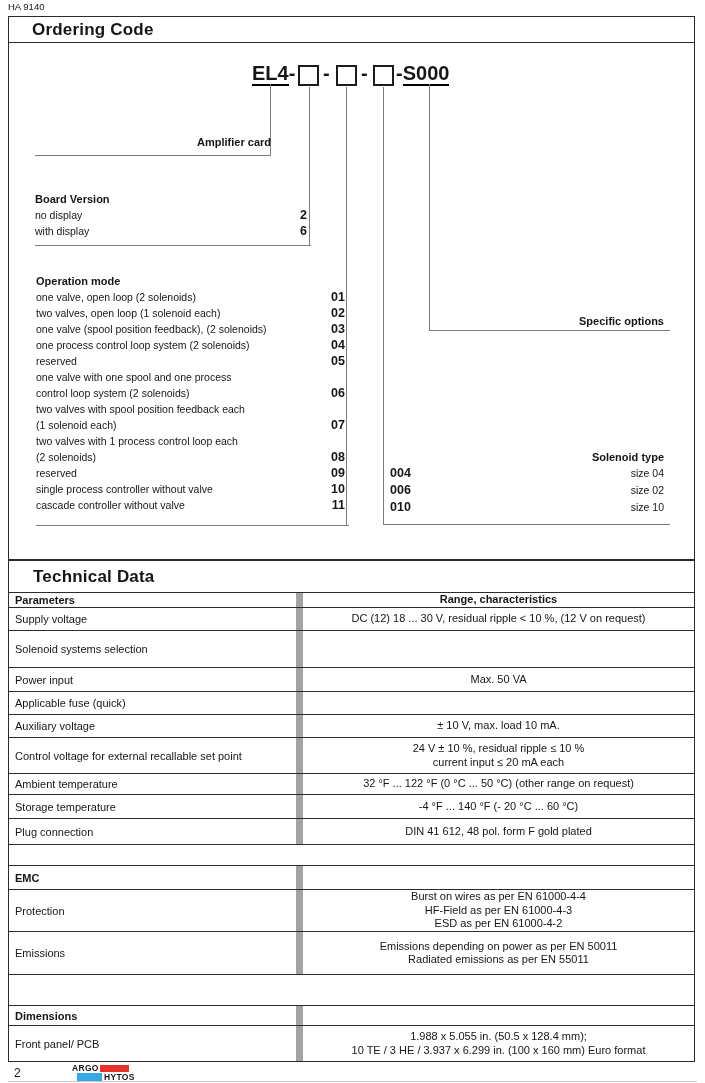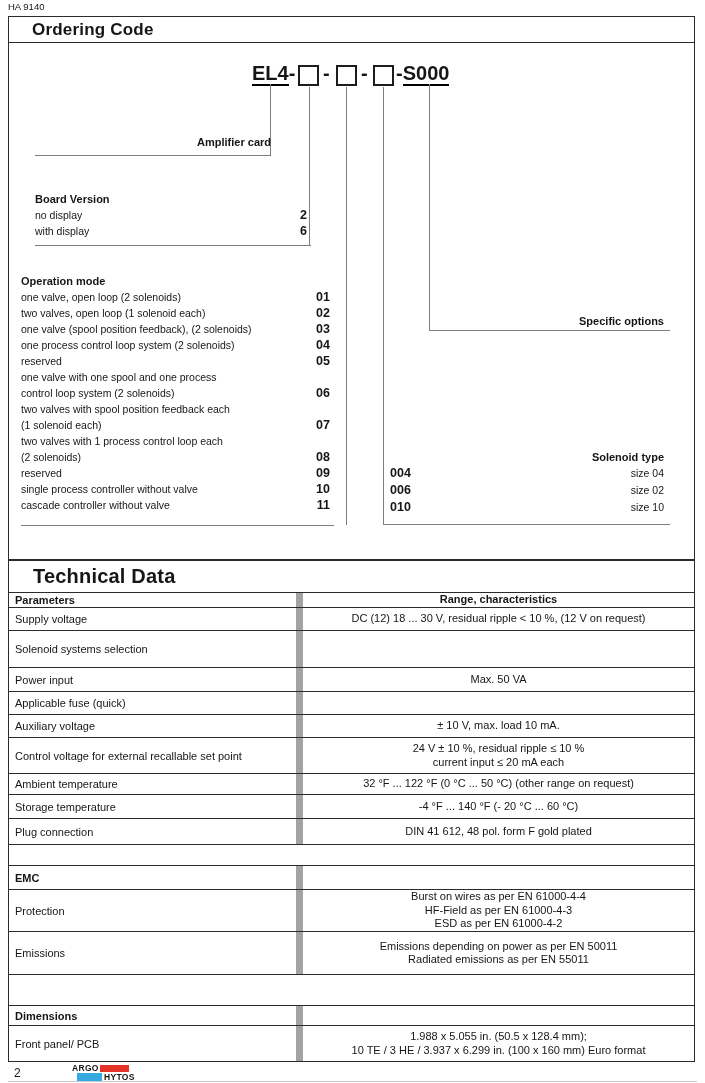--- a/index.html
+++ b/index.html
@@ -27,21 +27,21 @@
   .opt-row .lbl div { font-size:10.5px; line-height:16px; }
   .opt-row .code { font-size:12.5px; font-weight:bold; line-height:16px; padding-right:4px; }
   .right-label { text-align:right; padding-right:6px; }
   .sol-row { display:flex; justify-content:space-between; align-items:center; height:17px; }
   .sol-row .code { font-size:12.5px; font-weight:bold; padding-left:7px; }
   .sol-row .sz { font-size:10.5px; padding-right:6px; }
   
   .td-box { position:absolute; left:8px; top:560px; width:685px;
             border:1px solid #2b2b2b; border-bottom:none; background:#fff; }
   .td-titlebar { height:31px; border-bottom:1px solid #2b2b2b; display:flex; align-items:center;
-                 padding-left:24px; font-size:20px; font-weight:bold; letter-spacing:0.2px; }
+                 padding-left:24px; font-size:17px; font-weight:bold; letter-spacing:0.2px; }
   .trow { display:flex; border-bottom:1px solid #2b2b2b; }
   .tl { width:281px; padding-left:6px; border-right:7px solid #a3a3a3;
         display:flex; align-items:center; font-size:11px; line-height:12px; }
   .tl.bold { font-weight:bold; }
   .trc { flex:1; display:flex; flex-direction:column; align-items:center; justify-content:center;
          font-size:11px; line-height:13.5px; text-align:center; }
   .trc.bold { font-weight:bold; }
   .trow-gap { border-bottom:1px solid #2b2b2b; }
   
   .page-num { position:absolute; left:14px; top:1066px; font-size:12px; }
@@ -90,21 +90,21 @@
     <div class="opt-row">
       <div class="lbl">no display</div>
       <div class="code">2</div>
     </div>
     <div class="opt-row">
       <div class="lbl">with display</div>
       <div class="code">6</div>
     </div>
   </div>
 
-  <div class="lead-block" style="left:21px; top:273px; width:313px; height:252px;">
+  <div class="lead-block" style="left:36px; top:273px; width:313px; height:252px;">
     <div class="blk-label">Operation mode</div>
     <div class="opt-row">
       <div class="lbl">
           <div>one valve, open loop (2 solenoids)</div>
           <div></div>
         </div>
       <div class="code">01</div>
     </div>
     <div class="opt-row">
       <div class="lbl">

